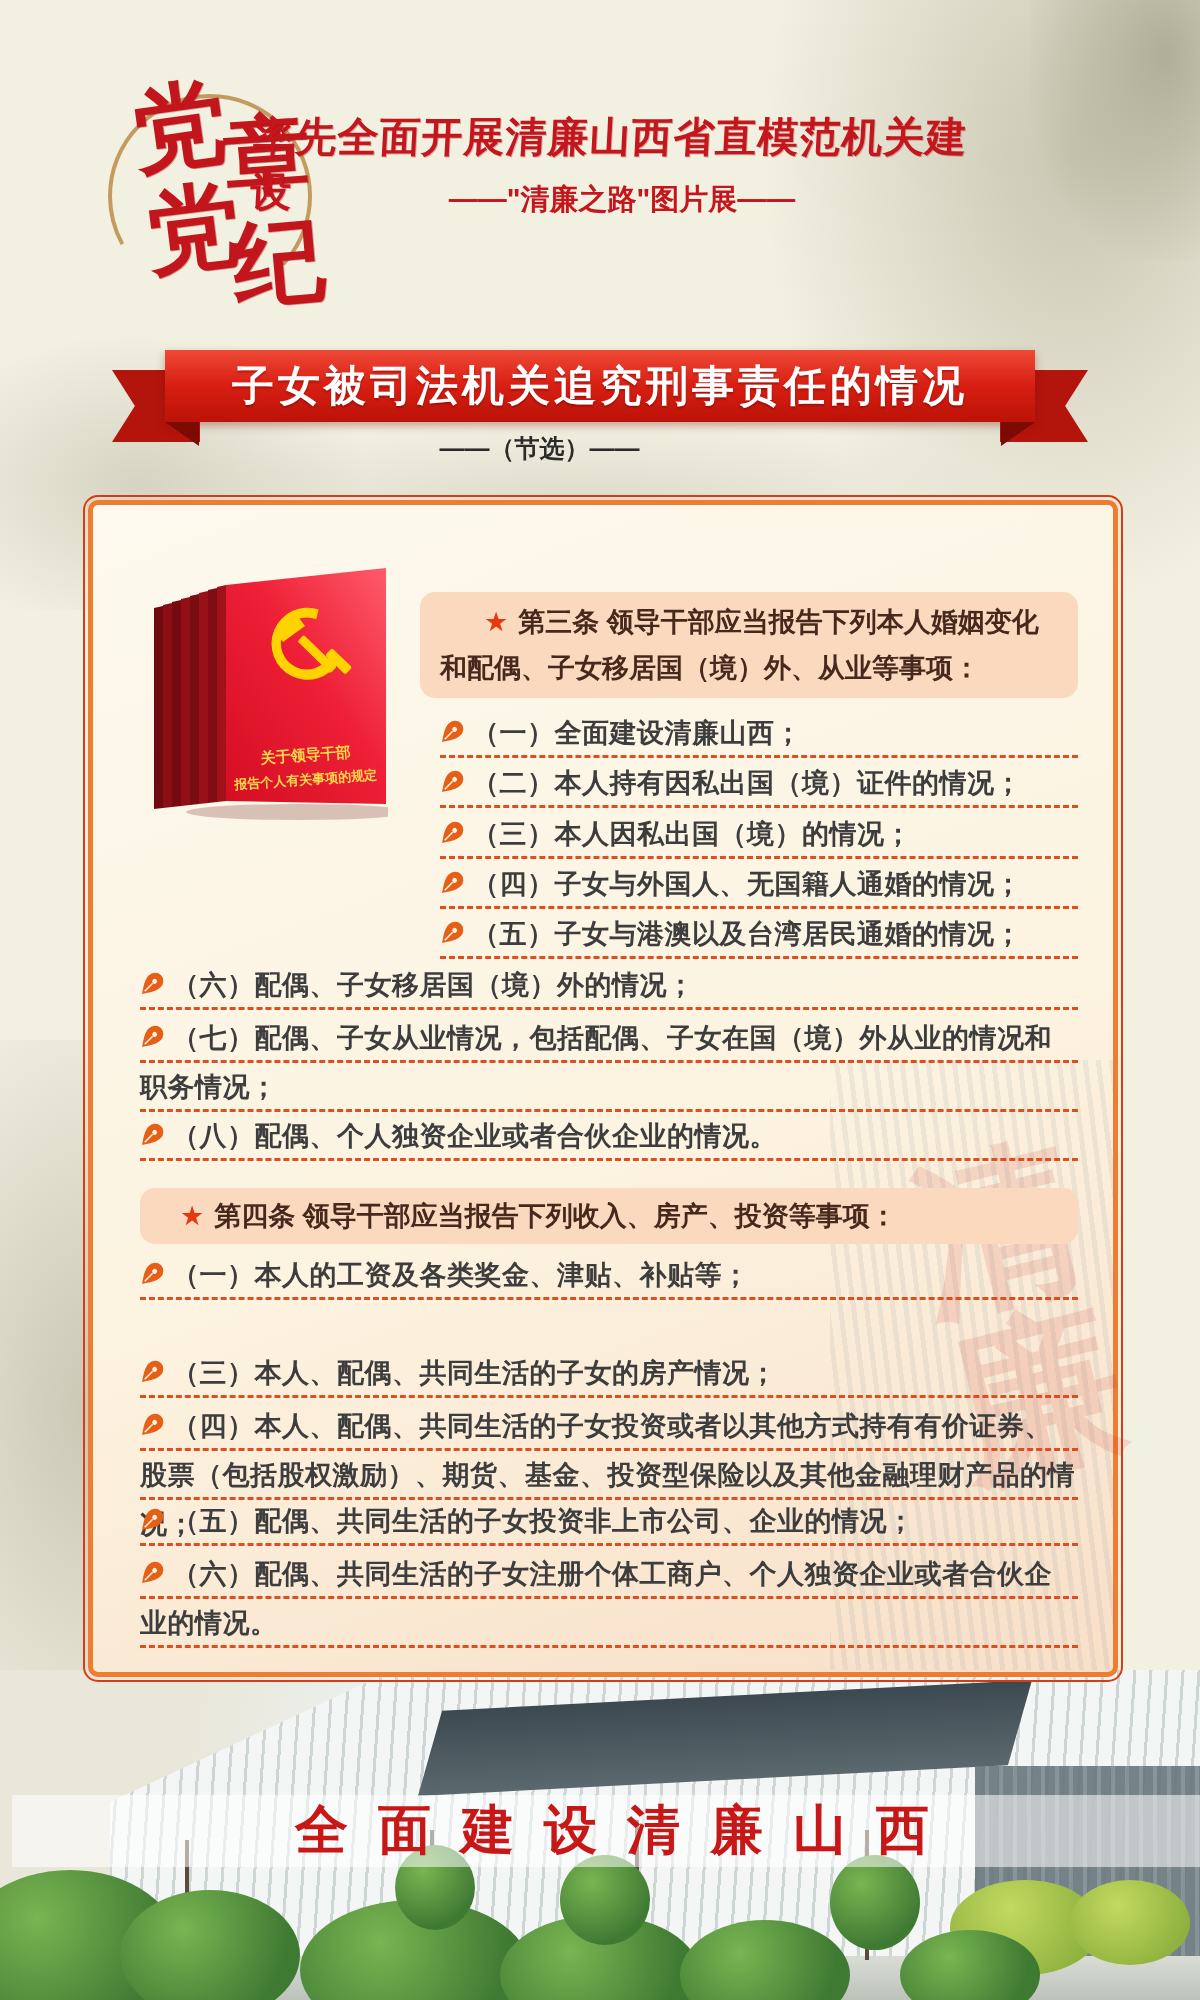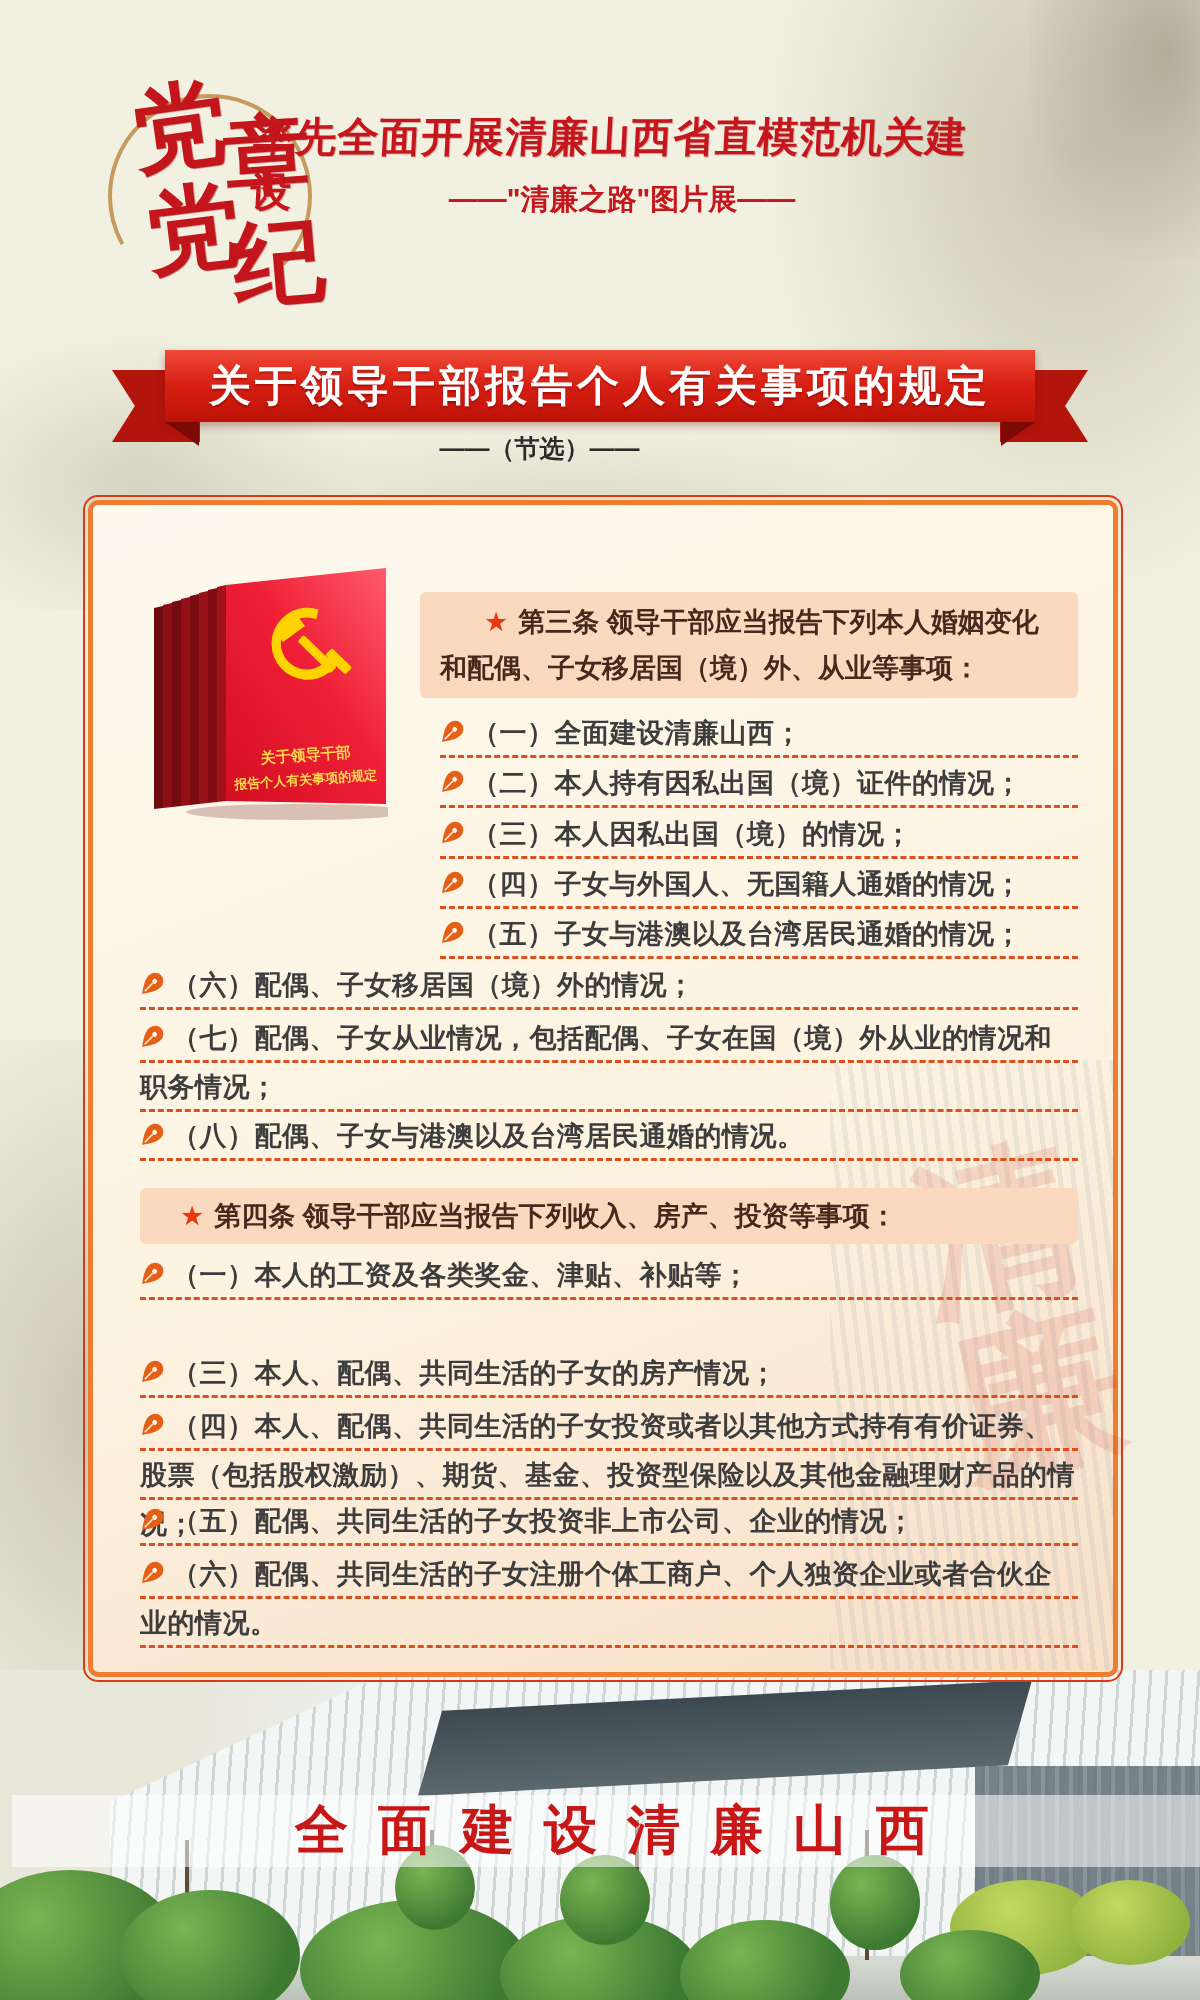--- a/index.html
+++ b/index.html
@@ -56,21 +56,21 @@
     border:5px solid #ee7c31;outline:2px solid #d93b15;outline-offset:3px;
     border-radius:10px;z-index:2;
     background:linear-gradient(160deg,#fdf9ee 0%,#fcf3e0 55%,#f8dfc8 100%);}
   .wm-stripes{left:830px;top:1060px;width:284px;height:610px;opacity:.30;z-index:3;
     background:repeating-linear-gradient(83deg, rgba(110,125,140,.35) 0 5px, rgba(255,255,255,0) 5px 13px);}
   .wm-red{left:930px;top:1130px;font-size:170px;font-weight:900;color:rgba(200,40,30,.13);
     transform:rotate(-14deg);z-index:3;line-height:1;}
   
   .book{left:148px;top:556px;width:240px;height:265px;z-index:4;}
   
-  .art-box{position:absolute;background:#fad9bf;border-radius:6px;z-index:4;
+  .art-box{position:absolute;background:#fad9bf;border-radius:15px;z-index:4;
     color:#46291c;font-weight:900;box-sizing:border-box;}
   .a3-box{left:420px;top:592px;width:658px;height:106px;padding:7px 20px 0 20px;
     font-size:27px;line-height:46px;text-indent:44px;}
   .a4-box{left:140px;top:1188px;width:938px;height:56px;padding:0 20px;
     font-size:27px;line-height:56px;text-indent:20px;}
   .star{color:#e8380d;margin-right:10px;text-indent:0;}
   
   .item{position:absolute;box-sizing:border-box;z-index:4;
     font-size:27px;font-weight:700;color:#3d3d3d;letter-spacing:.5px;
     border-bottom:3px dashed #dd4f1e;}
@@ -134,21 +134,21 @@
   </div>
 
   <div class="abs headline">率先全面开展清廉山西省直模范机关建设</div>
   <div class="abs subheadline">——"清廉之路"图片展——</div>
 
   <div class="ribbon-tail tail-l"></div>
   <div class="ribbon-tail tail-r"></div>
   <div class="ribbon-fold fold-l"></div>
   <div class="ribbon-fold fold-r"></div>
   <div class="ribbon-band">
-    <span class="ribbon-title">关于领导干部报告个人有关事项的规定</span>
+    <span class="ribbon-title">子女被司法机关追究刑事责任的情况</span>
   </div>
   <div class="abs banner-note">——（节选）——</div>
 
   <div class="abs frame"></div>
   <div class="abs wm-stripes"></div>
   <div class="abs wm-red">清廉</div>
 
   <div class="abs book">
     <svg width="240" height="265" viewBox="0 0 240 265">
       <defs>
@@ -216,21 +216,21 @@
   </div>
   <div class="item full wrap2" style="top:1014px">
     <svg class="nib-i">
         <use href="#nib"></use>
       </svg><span>（七）配偶、子女从业情况，包括配偶、子女在国（境）外从业的情况和职务情况；</span>
     <i class="midline"></i>
   </div>
   <div class="item full one" style="top:1115px">
     <svg class="nib-i">
         <use href="#nib"></use>
-      </svg><span>（八）配偶、子女与港澳以及台湾居民通婚的情况。</span>
+      </svg><span>（八）配偶、个人独资企业或者合伙企业的情况。</span>
   </div>
 
   <div class="art-box a4-box">
     <span class="star">★</span><span>第四条 领导干部应当报告下列收入、房产、投资等事项：</span>
   </div>
 
   <div class="item full one" style="top:1254px">
     <svg class="nib-i">
         <use href="#nib"></use>
       </svg><span>（一）本人的工资及各类奖金、津贴、补贴等；</span>

